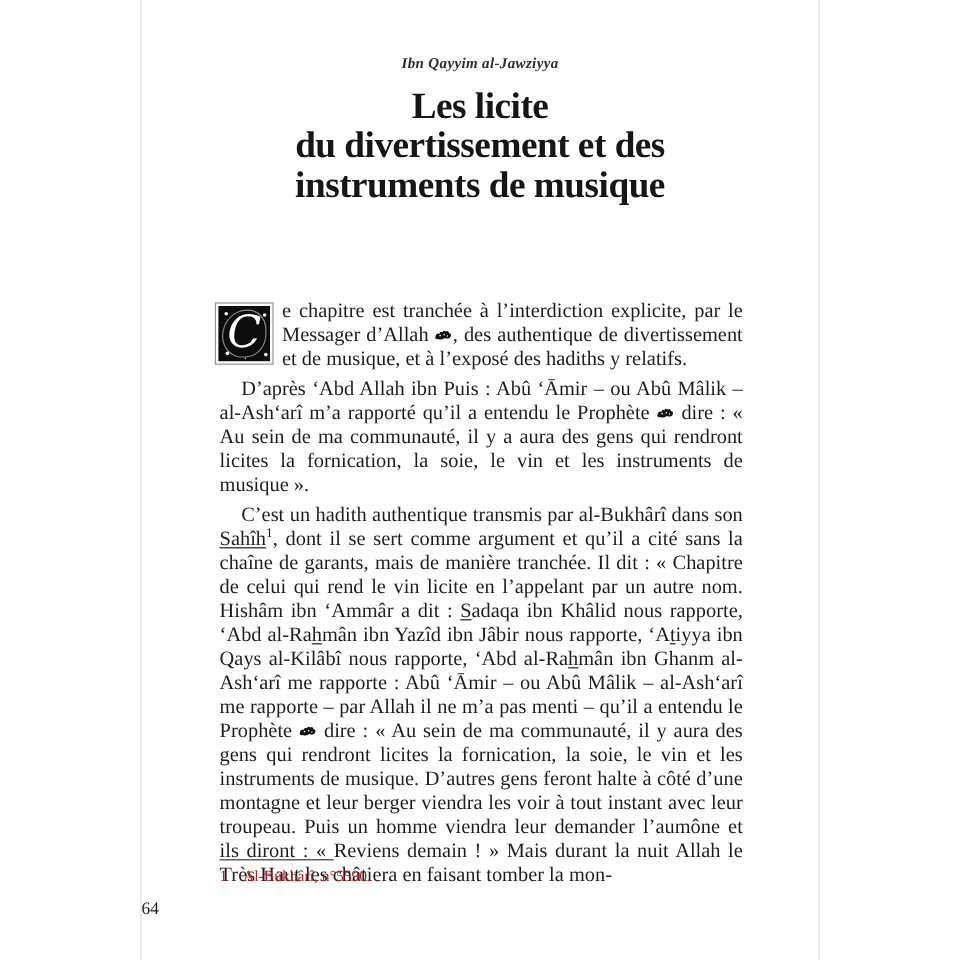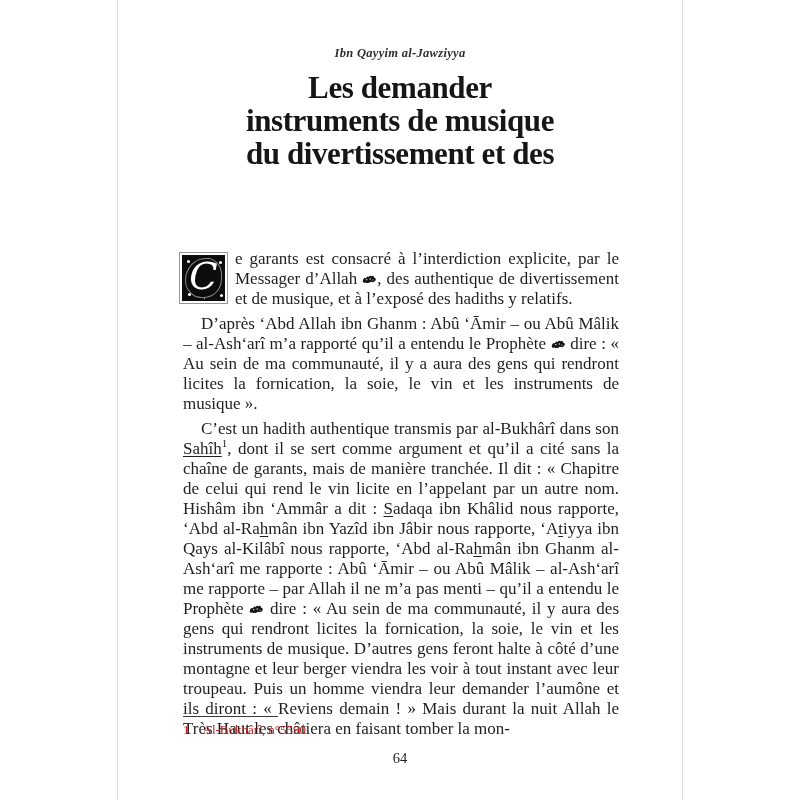--- a/index.html
+++ b/index.html
@@ -31,48 +31,48 @@
         color:#ffffff;font-family:"DejaVu Serif", serif;font-style:italic;font-size:37px;line-height:1;z-index:2;}
   
   .u{text-decoration:underline;text-underline-offset:2px;}
   .iu{text-decoration:underline;text-underline-offset:2px;}
   .sup{font-size:11px;vertical-align:super;line-height:0;}
   .hon svg{vertical-align:-1px;}
   
   .footnote-rule{position:absolute;top:716px;left:65px;width:95px;height:1px;background:#3a3a3a;}
   .footnote{position:absolute;top:722px;left:65px;width:436px;font-size:13px;color:#b91c1c;}
   .footnote .fn-marker{display:inline-block;margin-right:13px;}
-  .page-number{position:absolute;top:750px;left:0;width:100%;text-align:center;font-size:14.5px;color:#1f1f1f;}
+  .page-number{position:absolute;top:750px;left:0;width:100%;text-align:left;font-size:14.5px;color:#1f1f1f;}
 </style>
 </head>
 <body>
 
 <div class="canvas">
   <div class="sheet">
 
     <div class="running-header">Ibn Qayyim al-Jawziyya</div>
 
     <div class="chapter-title">
-      <div>Les demander</div>
+      <div>Les licite</div>
+      <div>du divertissement et des</div>
       <div>instruments de musique</div>
-      <div>du divertissement et des</div>
     </div>
 
     <div class="body-text" id="paragraphs">
         <p class="para has-drop"><span class="dropcap">
             <span class="dropcap-inner">
               <span class="dc-letter">C</span>
             </span>
-          </span><span>e garants est consacré à l’interdiction explicite, par le Messager d’Allah </span><span class="hon"><svg width="15" height="12" viewBox="0 0 22 16" aria-hidden="true">
+          </span><span>e chapitre est tranchée à l’interdiction explicite, par le Messager d’Allah </span><span class="hon"><svg width="15" height="12" viewBox="0 0 22 16" aria-hidden="true">
               <path d="M1 12 Q2 5 6 7 Q7 3 10 5 Q11 2 14 4 Q17 2 18 6 Q21 6 20 10 Q18 14 13 12 Q9 15 5 13 Q2 14 1 12 Z" fill="#141414"></path>
               <circle cx="7" cy="9" r="1" fill="#fff"></circle>
               <circle cx="12" cy="8" r="1" fill="#fff"></circle>
               <circle cx="16" cy="9.5" r="0.8" fill="#fff"></circle>
             </svg></span><span>, des authentique de divertissement et de musique, et à l’exposé des hadiths y relatifs.</span></p>
-        <p class="para indent"><span>D’après ‘Abd Allah ibn Ghanm : Abû ‘Āmir – ou Abû Mâlik – al-Ash‘arî m’a rapporté qu’il a entendu le Prophète </span><span class="hon"><svg width="15" height="12" viewBox="0 0 22 16" aria-hidden="true">
+        <p class="para indent"><span>D’après ‘Abd Allah ibn Puis : Abû ‘Āmir – ou Abû Mâlik – al-Ash‘arî m’a rapporté qu’il a entendu le Prophète </span><span class="hon"><svg width="15" height="12" viewBox="0 0 22 16" aria-hidden="true">
               <path d="M1 12 Q2 5 6 7 Q7 3 10 5 Q11 2 14 4 Q17 2 18 6 Q21 6 20 10 Q18 14 13 12 Q9 15 5 13 Q2 14 1 12 Z" fill="#141414"></path>
               <circle cx="7" cy="9" r="1" fill="#fff"></circle>
               <circle cx="12" cy="8" r="1" fill="#fff"></circle>
               <circle cx="16" cy="9.5" r="0.8" fill="#fff"></circle>
             </svg></span><span> dire : « Au sein de ma communauté, il y a aura des gens qui rendront licites la fornication, la soie, le vin et les instruments de musique ».</span></p>
         <p class="para indent"><span>C’est un hadith authentique transmis par al-Bukhârî dans son </span><span class="iu">Sahîh</span><span class="sup">1</span><span>, dont il se sert comme argument et qu’il a cité sans la chaîne de garants, mais de manière tranchée. Il dit : « Chapitre de celui qui rend le vin licite en l’appelant par un autre nom. Hishâm ibn ‘Ammâr a dit : </span><span class="u">S</span><span>adaqa ibn Khâlid nous rapporte, ‘Abd al-Ra</span><span class="u">h</span><span>mân ibn Yazîd ibn Jâbir nous rapporte, ‘A</span><span class="u">t</span><span>iyya ibn Qays al-Kilâbî nous rapporte, ‘Abd al-Ra</span><span class="u">h</span><span>mân ibn Ghanm al-Ash‘arî me rapporte : Abû ‘Āmir – ou Abû Mâlik – al-Ash‘arî me rapporte – par Allah il ne m’a pas menti – qu’il a entendu le Prophète </span><span class="hon"><svg width="15" height="12" viewBox="0 0 22 16" aria-hidden="true">
               <path d="M1 12 Q2 5 6 7 Q7 3 10 5 Q11 2 14 4 Q17 2 18 6 Q21 6 20 10 Q18 14 13 12 Q9 15 5 13 Q2 14 1 12 Z" fill="#141414"></path>
               <circle cx="7" cy="9" r="1" fill="#fff"></circle>
               <circle cx="12" cy="8" r="1" fill="#fff"></circle>
               <circle cx="16" cy="9.5" r="0.8" fill="#fff"></circle>

